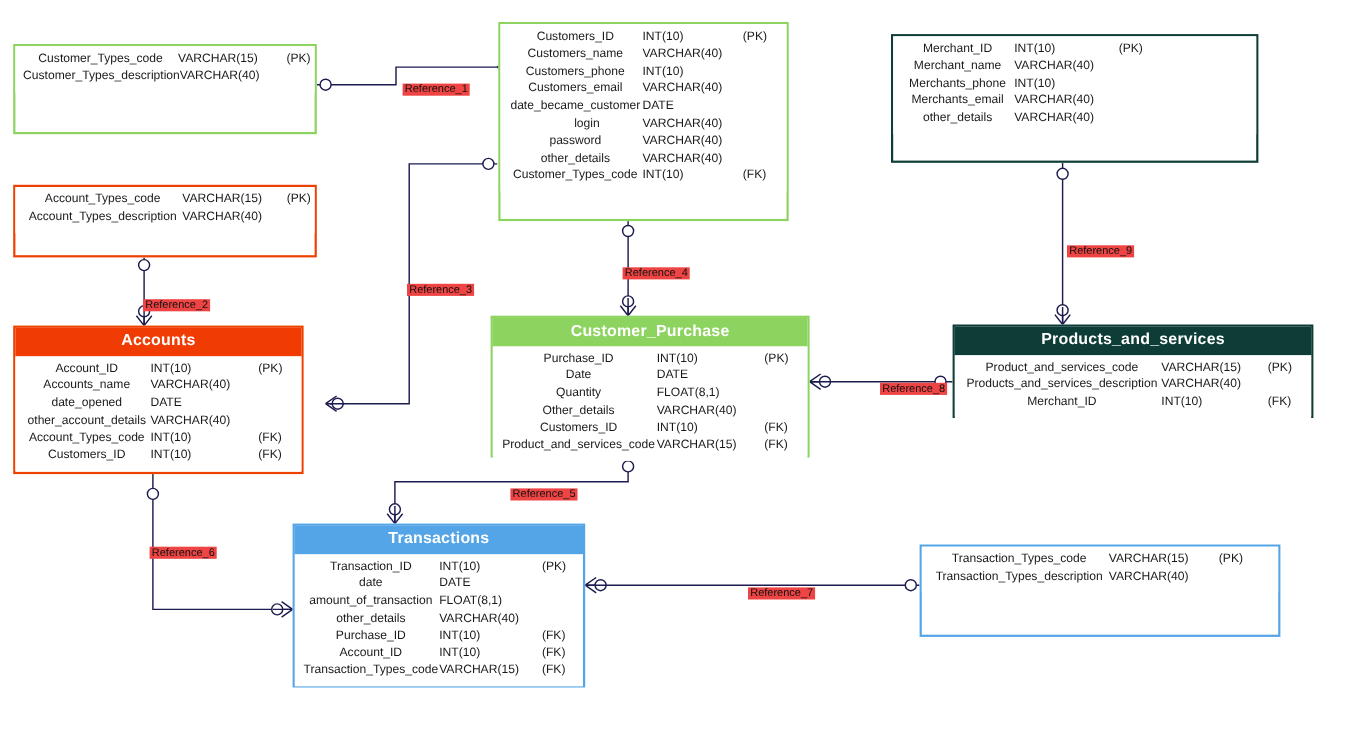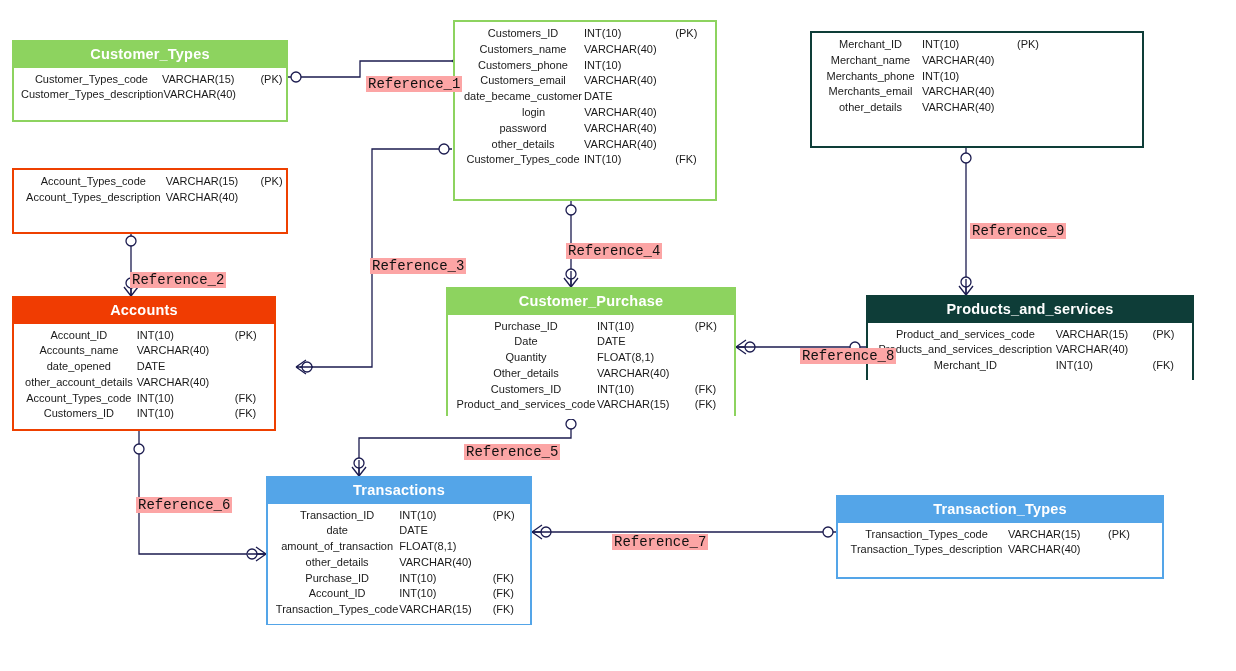--- a/index.html
+++ b/index.html
@@ -64,27 +64,26 @@
   .th-green  > .ent-title { background: #8DD35F; }
   .th-orange { border-color: #EE4000; }
   .th-orange > .ent-title { background: #F03C02; }
   .th-teal   { border-color: #0E3D38; }
   .th-teal   > .ent-title { background: #0E3D38; }
   .th-blue   { border-color: #54A5E8; }
   .th-blue   > .ent-title { background: #54A5E8; }
 
   .rel-label {
     position: absolute;
-    font-size: 14px;
+    font-size: 10px;
     color: #111111;
-    background: #fca5a5;
+    background: #ef4444;
     padding: 0 2px;
     white-space: nowrap;
     z-index: 6;
-    font-family: Liberation Mono, monospace;
   }
 </style>
 </head>
 <body>
 
 <div id="canvas">
 
   <svg id="wires" viewBox="0 0 1236 671" xmlns="http://www.w3.org/2000/svg">
     <g fill="none" stroke="#1b1b4f" stroke-width="1.3">
 
@@ -129,21 +128,20 @@
       <path d="M736,347 L746,340 M736,347 L746,354 M736,347 L755,347"></path>
 
       <path d="M966,148 L966,295"></path>
       <circle cx="966" cy="158" r="5" fill="#ffffff" stroke="#1b1b4f" stroke-width="1.3"></circle>
       <circle cx="966" cy="282" r="5" fill="#ffffff" stroke="#1b1b4f" stroke-width="1.3"></circle>
       <path d="M966,295 L959,286 M966,295 L973,286 M966,295 L966,279"></path>
     </g>
   </svg>
 
 <div class="entity th-green" style="left: 12px; top: 40px; width: 276px; height: 82px;">
-      <div class="ent-title">Customer_Types</div>
       <div class="ent-body">
         <div class="attr">
           <span class="a-name" style="width: 150px;">Customer_Types_code</span>
           <span class="a-type" style="width: 100px;">VARCHAR(15)</span>
           <span class="a-key" style="width: 26px;">(PK)</span>
         </div>
         <div class="attr">
           <span class="a-name" style="width: 150px;">Customer_Types_description</span>
           <span class="a-type" style="width: 100px;">VARCHAR(40)</span>
           <span class="a-key" style="width: 26px;"></span>
@@ -366,36 +364,35 @@
           <span class="a-key" style="width: 40px;">(FK)</span>
         </div>
         <div class="attr">
           <span class="a-name" style="width: 140px;">Transaction_Types_code</span>
           <span class="a-type" style="width: 100px;">VARCHAR(15)</span>
           <span class="a-key" style="width: 40px;">(FK)</span>
         </div>
       </div>
     </div>
     <div class="entity th-blue" style="left: 836px; top: 495px; width: 328px; height: 84px;">
-      <div class="ent-title">Transaction_Types</div>
       <div class="ent-body">
         <div class="attr">
           <span class="a-name" style="width: 170px;">Transaction_Types_code</span>
           <span class="a-type" style="width: 100px;">VARCHAR(15)</span>
           <span class="a-key" style="width: 40px;">(PK)</span>
         </div>
         <div class="attr">
           <span class="a-name" style="width: 170px;">Transaction_Types_description</span>
           <span class="a-type" style="width: 100px;">VARCHAR(40)</span>
           <span class="a-key" style="width: 40px;"></span>
         </div>
       </div>
     </div>
     <div class="rel-label" style="left: 366px; top: 76px;">Reference_1</div>
     <div class="rel-label" style="left: 130px; top: 272px;">Reference_2</div>
     <div class="rel-label" style="left: 370px; top: 258px;">Reference_3</div>
     <div class="rel-label" style="left: 566px; top: 243px;">Reference_4</div>
     <div class="rel-label" style="left: 464px; top: 444px;">Reference_5</div>
     <div class="rel-label" style="left: 136px; top: 497px;">Reference_6</div>
-    <div class="rel-label" style="left: 612px; top: 534px;">Reference_7</div>
+    <div class="rel-label" style="left: 680px; top: 534px;">Reference_7</div>
     <div class="rel-label" style="left: 800px; top: 348px;">Reference_8</div>
     <div class="rel-label" style="left: 970px; top: 223px;">Reference_9</div>
   </div>
 
 </body></html>

